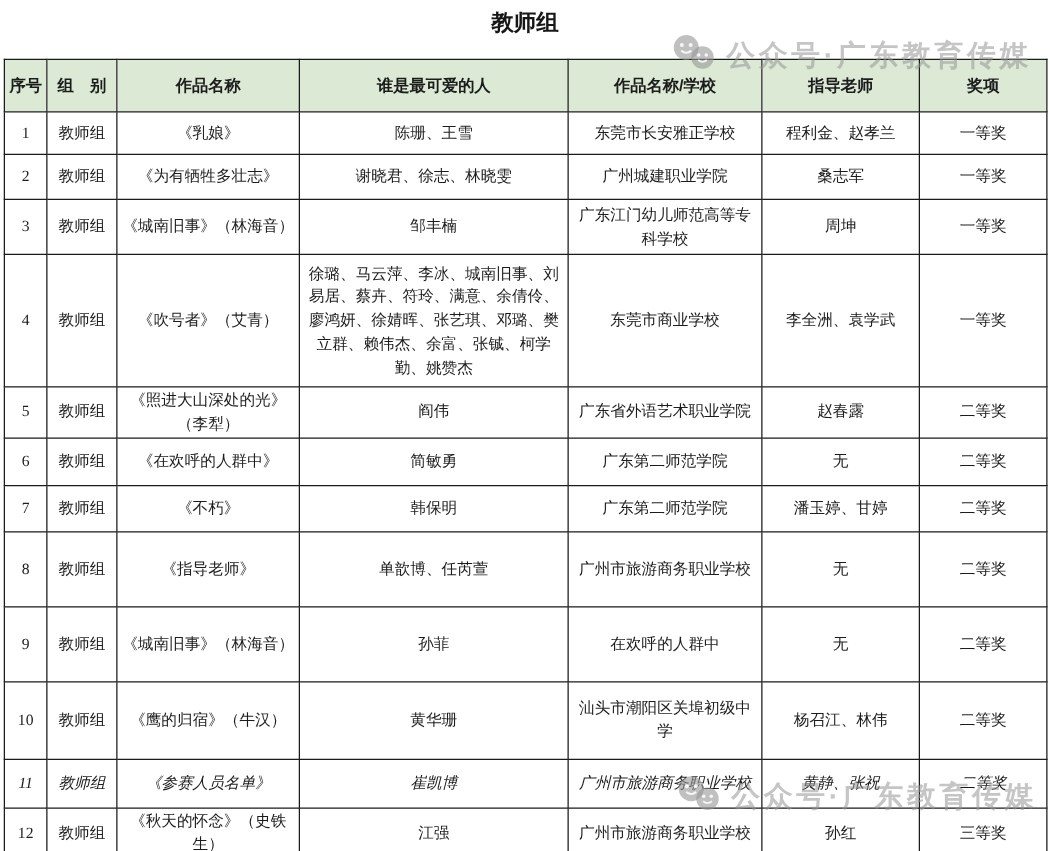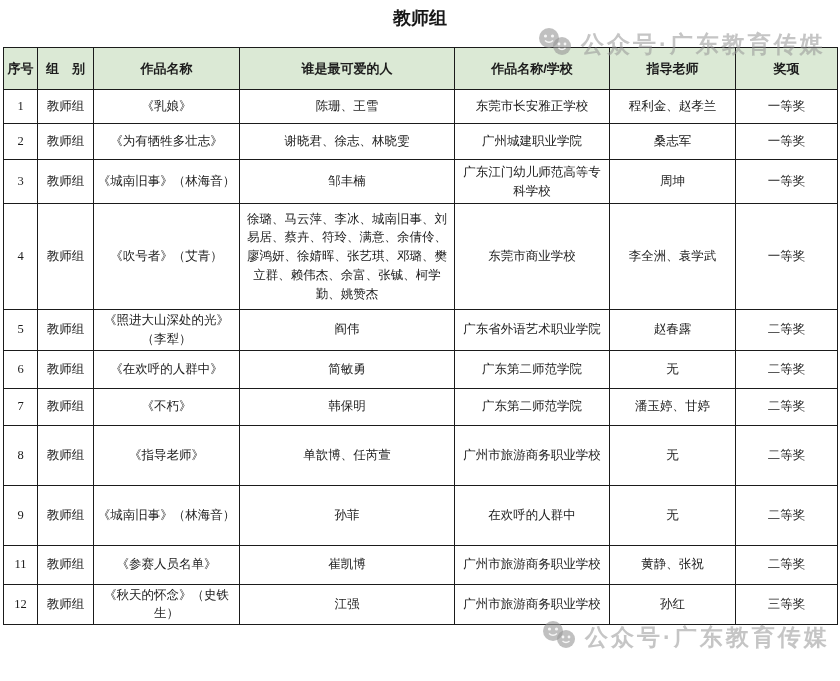--- a/index.html
+++ b/index.html
@@ -186,21 +186,30 @@
       </tr>
       <tr style="height: 60px;">
         <td>9</td>
         <td>教师组</td>
         <td>《城南旧事》（林海音）</td>
         <td>孙菲</td>
         <td>在欢呼的人群中</td>
         <td>无</td>
         <td>二等奖</td>
       </tr>
-      <tr style="height: 39px;">
+      <tr style="height: 62px;">
+        <td>10</td>
+        <td>教师组</td>
+        <td>《鹰的归宿》（牛汉）</td>
+        <td>黄华珊</td>
+        <td>汕头市潮阳区关埠初级中学</td>
+        <td>杨召江、林伟</td>
+        <td>二等奖</td>
+      </tr>
+      <tr style="height: 39px; font-style: italic;">
         <td>11</td>
         <td>教师组</td>
         <td>《参赛人员名单》</td>
         <td>崔凯博</td>
         <td>广州市旅游商务职业学校</td>
         <td>黄静、张祝</td>
         <td>二等奖</td>
       </tr>
       <tr style="height: 39px;">
         <td>12</td>

